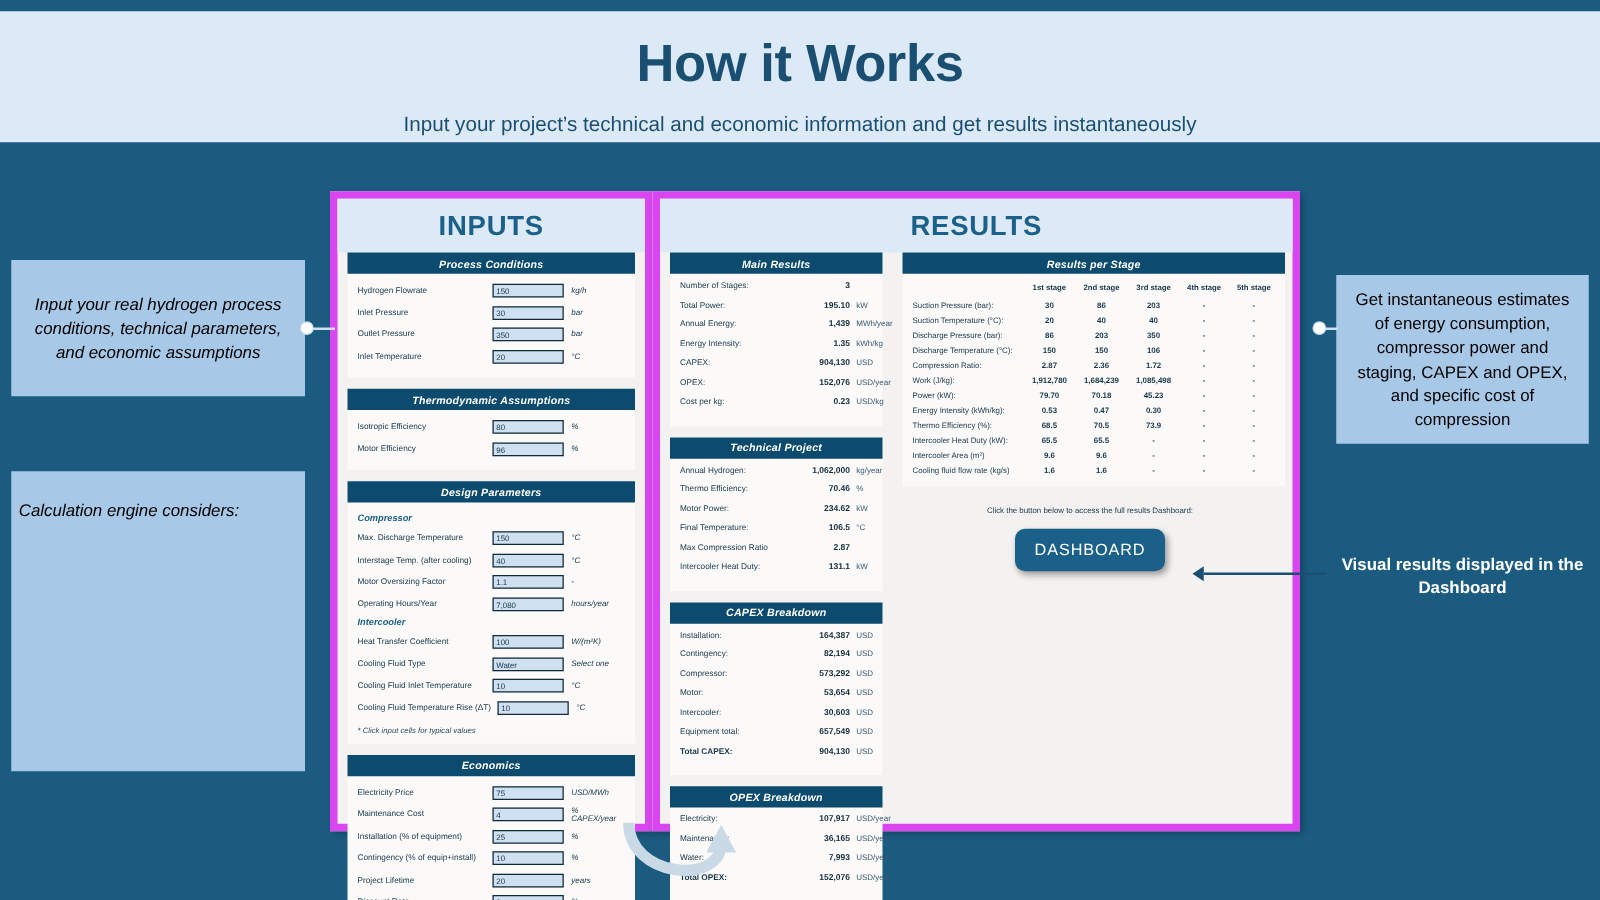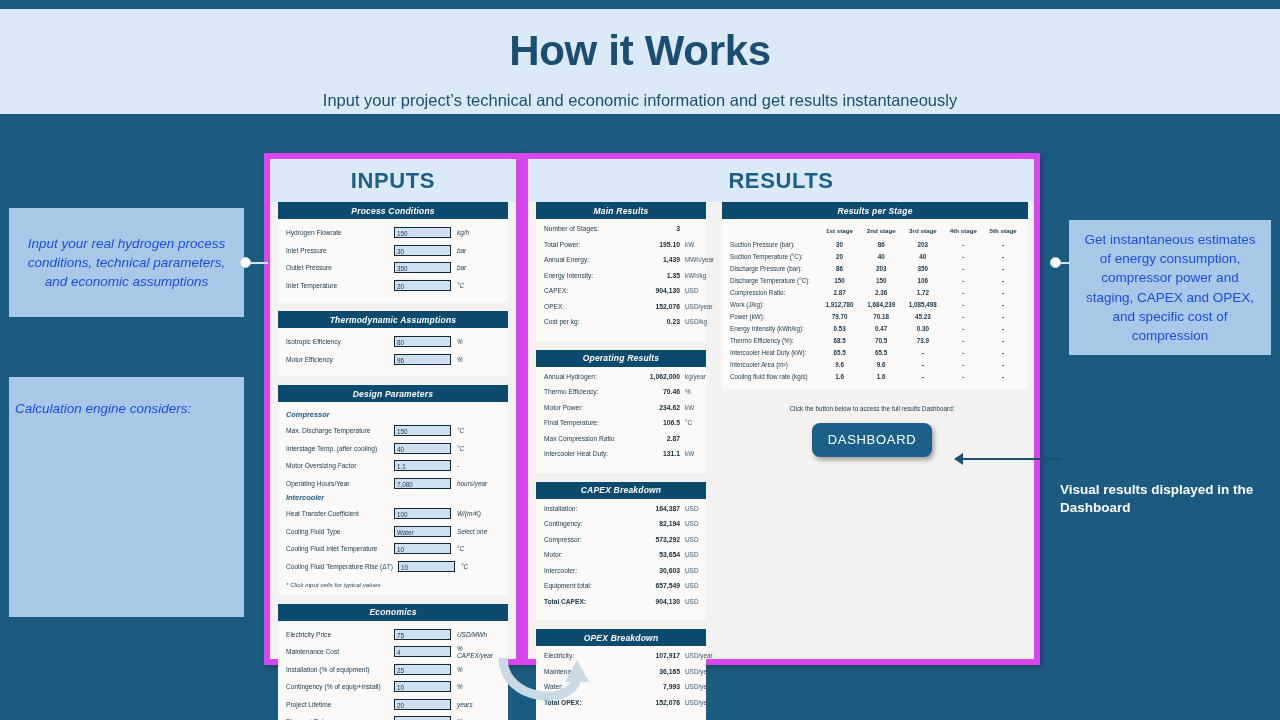--- a/index.html
+++ b/index.html
@@ -115,35 +115,35 @@
     border: none; border-radius: 8px;
     font-family: "Liberation Sans", sans-serif;
     font-size: 13px; letter-spacing: .7px;
     box-shadow: 2px 3px 5px rgba(0,0,0,.35);
     cursor: pointer;
   }
 
   
   .callout {
     position: absolute;
-    background: #a8c8e8; color: #1d4ed8;
+    background: #a8c8e8; color: #000000;
     font-style: italic; font-size: 13.5px; line-height: 1.42;
     text-align: center;
     display: flex; align-items: center; justify-content: center;
     padding: 10px 14px;
   }
   #callout-left-1  { left: 9px;   top: 208px; width: 235px; height: 109px; }
   #callout-left-2  { left: 9px;   top: 377px; width: 235px; height: 240px;
                      text-align: left; align-items: flex-start; padding: 22px 6px; }
   #callout-right-1 { left: 1069px; top: 220px; width: 202px; height: 135px;
                      font-style: normal; }
   #callout-right-2 {
     position: absolute; left: 1060px; top: 443px; width: 220px;
     color: #ffffff; font-size: 13.5px; font-weight: bold;
-    text-align: left; line-height: 1.35; margin-top: 38px;
+    text-align: center; line-height: 1.35;
   }
   .bullets { list-style: none; }
   .bullets li {
     position: relative; padding-left: 17px; margin-bottom: 16px;
     font-size: 13.5px; font-style: italic;
   }
   .bullets li:before {
     content: "\2022"; position: absolute; left: 2px; top: -1px;
     font-size: 13px;
   }
@@ -350,21 +350,21 @@
           </div>
           <div class="rrow">
             <span class="rlabel">Cost per kg:</span>
             <span class="rval">0.23</span>
             <span class="runit">USD/kg</span>
           </div>
         </div>
       </div>
 
       <div class="card">
-        <div class="card-title">Operating Results</div>
+        <div class="card-title">Technical Project</div>
         <div class="card-body">
           <div class="rrow">
             <span class="rlabel">Annual Hydrogen:</span>
             <span class="rval">1,062,000</span>
             <span class="runit">kg/year</span>
           </div>
           <div class="rrow">
             <span class="rlabel">Thermo Efficiency:</span>
             <span class="rval">70.46</span>
             <span class="runit">%</span>

